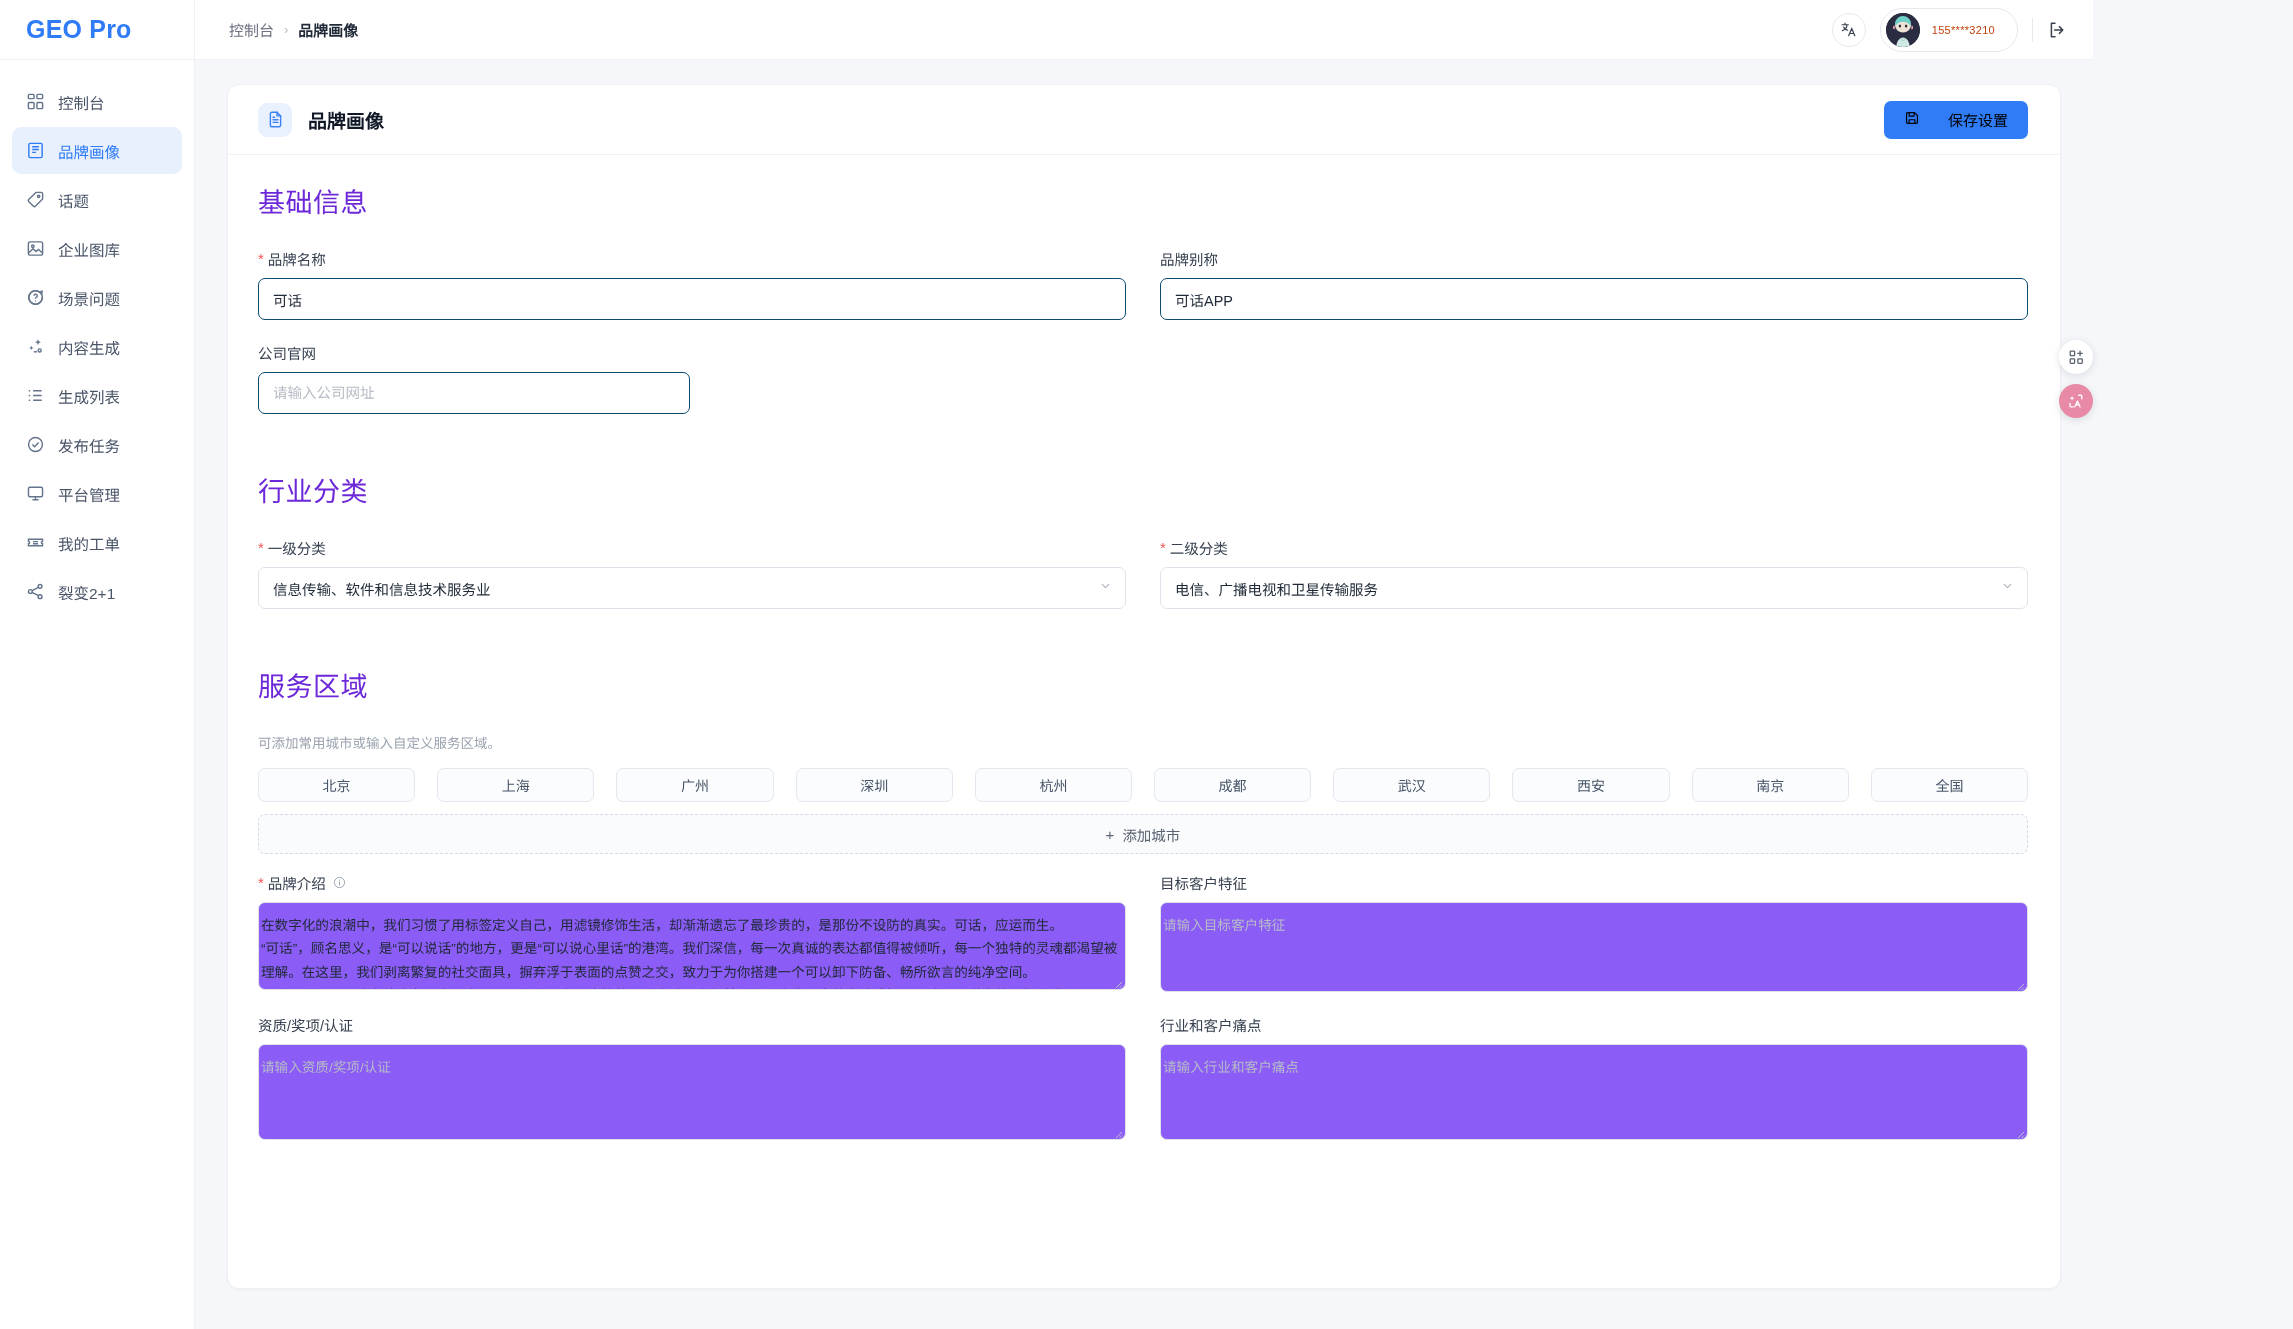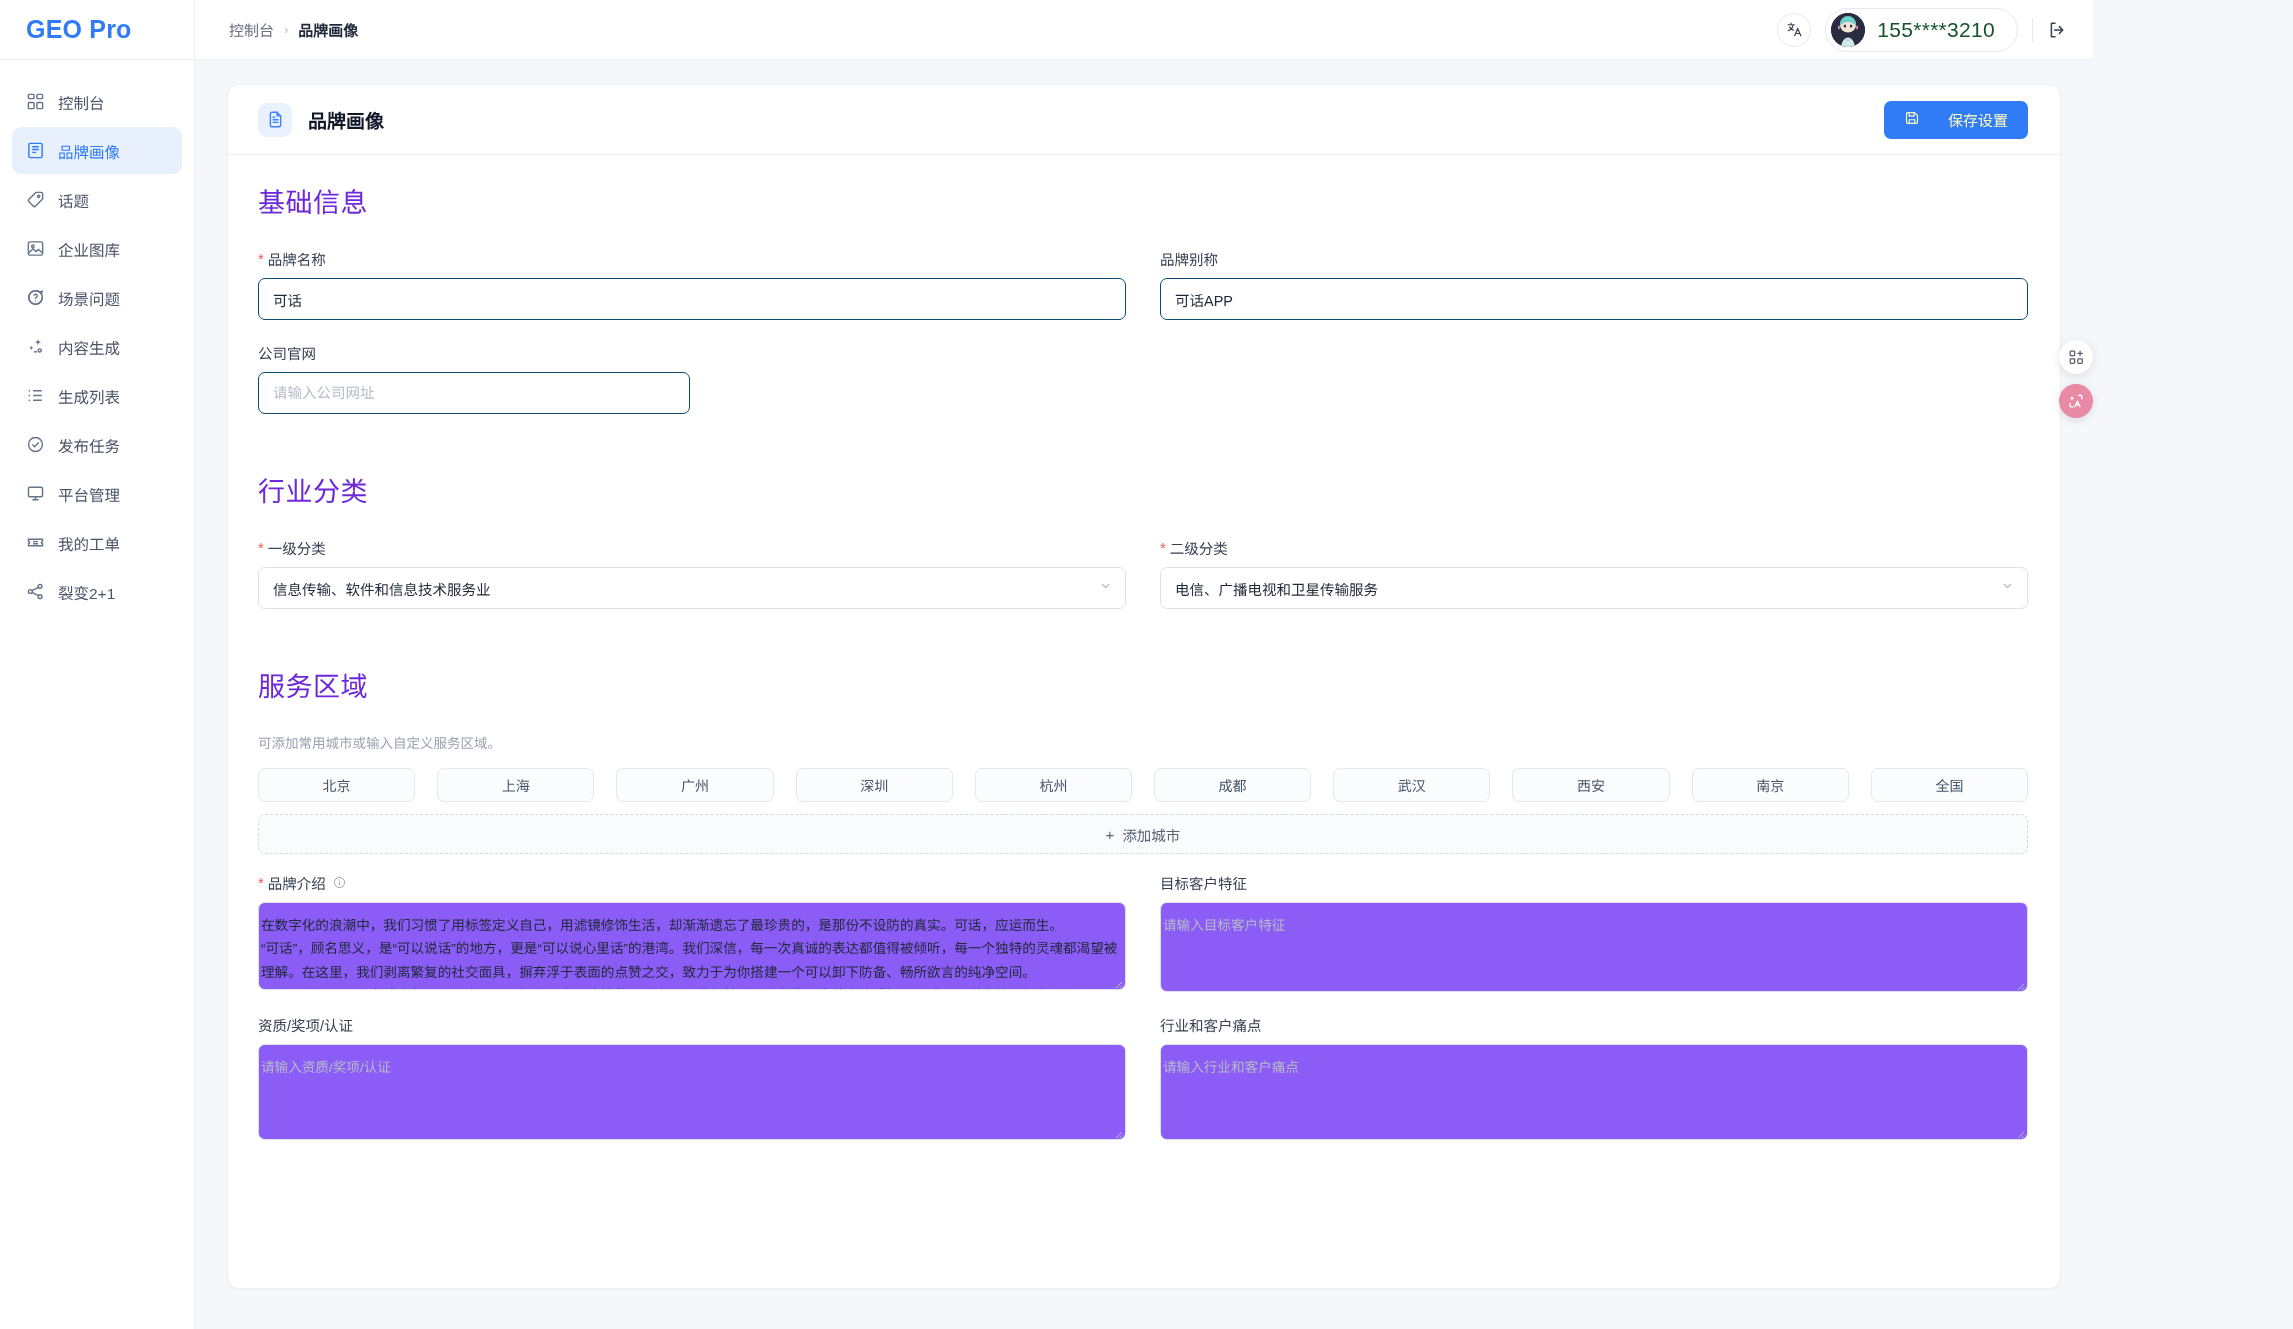--- a/index.html
+++ b/index.html
@@ -56,21 +56,21 @@
   .user-pill {
     display: flex; align-items: center; gap: 12px; height: 44px;
     border: 1px solid #e6e9ee; border-radius: 999px; padding: 0 22px 0 5px; cursor: pointer;
     background: #fff;
   }
   .avatar {
     width: 34px; height: 34px; border-radius: 50%; overflow: hidden;
     background: radial-gradient(circle at 50% 35%, #4b4f6b 0%, #23263a 70%);
     display:block; position: relative; flex: 0 0 34px;
   }
-  .user-phone { font-size: 21px; color: #14532d; letter-spacing: .3px; }
+  .user-phone { font-size: 11px; color: #c2410c; letter-spacing: .3px; }
   .divider-v { width: 1px; height: 24px; background: #e6e9ee; }
   .logout { cursor: pointer; color: #3a4250; display:flex; align-items:center; }
 
   
   .content { flex: 1; padding: 24px 32px 0 32px; overflow: hidden; }
   .card {
     background: #ffffff; border-radius: 12px; border: 1px solid #eef0f4;
     box-shadow: 0 1px 2px rgba(16,24,40,.04);
     height: 1205px; display: flex; flex-direction: column; overflow: hidden;
   }
@@ -79,21 +79,21 @@
     padding: 0 32px 0 30px; border-bottom: 1px solid #eef0f4; flex: 0 0 70px;
   }
   .card-head-left { display: flex; align-items: center; gap: 16px; }
   .head-icon {
     width: 34px; height: 34px; border-radius: 9px; background: #eaf1fe;
     display: flex; align-items: center; justify-content: center; color: #3b82f6;
   }
   .card-title { font-size: 19px; font-weight: 700; color: #111827; }
   .save-btn {
     display: flex; align-items: center; gap: 28px;
-    background: #2f7cf6; color: #fef9c3; border: none; border-radius: 7px;
+    background: #2f7cf6; color: #000000; border: none; border-radius: 7px;
     height: 38px; padding: 0 20px; font-size: 15px; cursor: pointer;
     font-family: inherit;
   }
 
   .card-body { padding: 26px 32px 0 30px; flex: 1; overflow: hidden; }
 
   .sec-title {
     font-size: 27px; font-weight: 400; color: #6d28d9; letter-spacing: .5px;
   }
   .sec-title.first { margin-bottom: 28px; }

